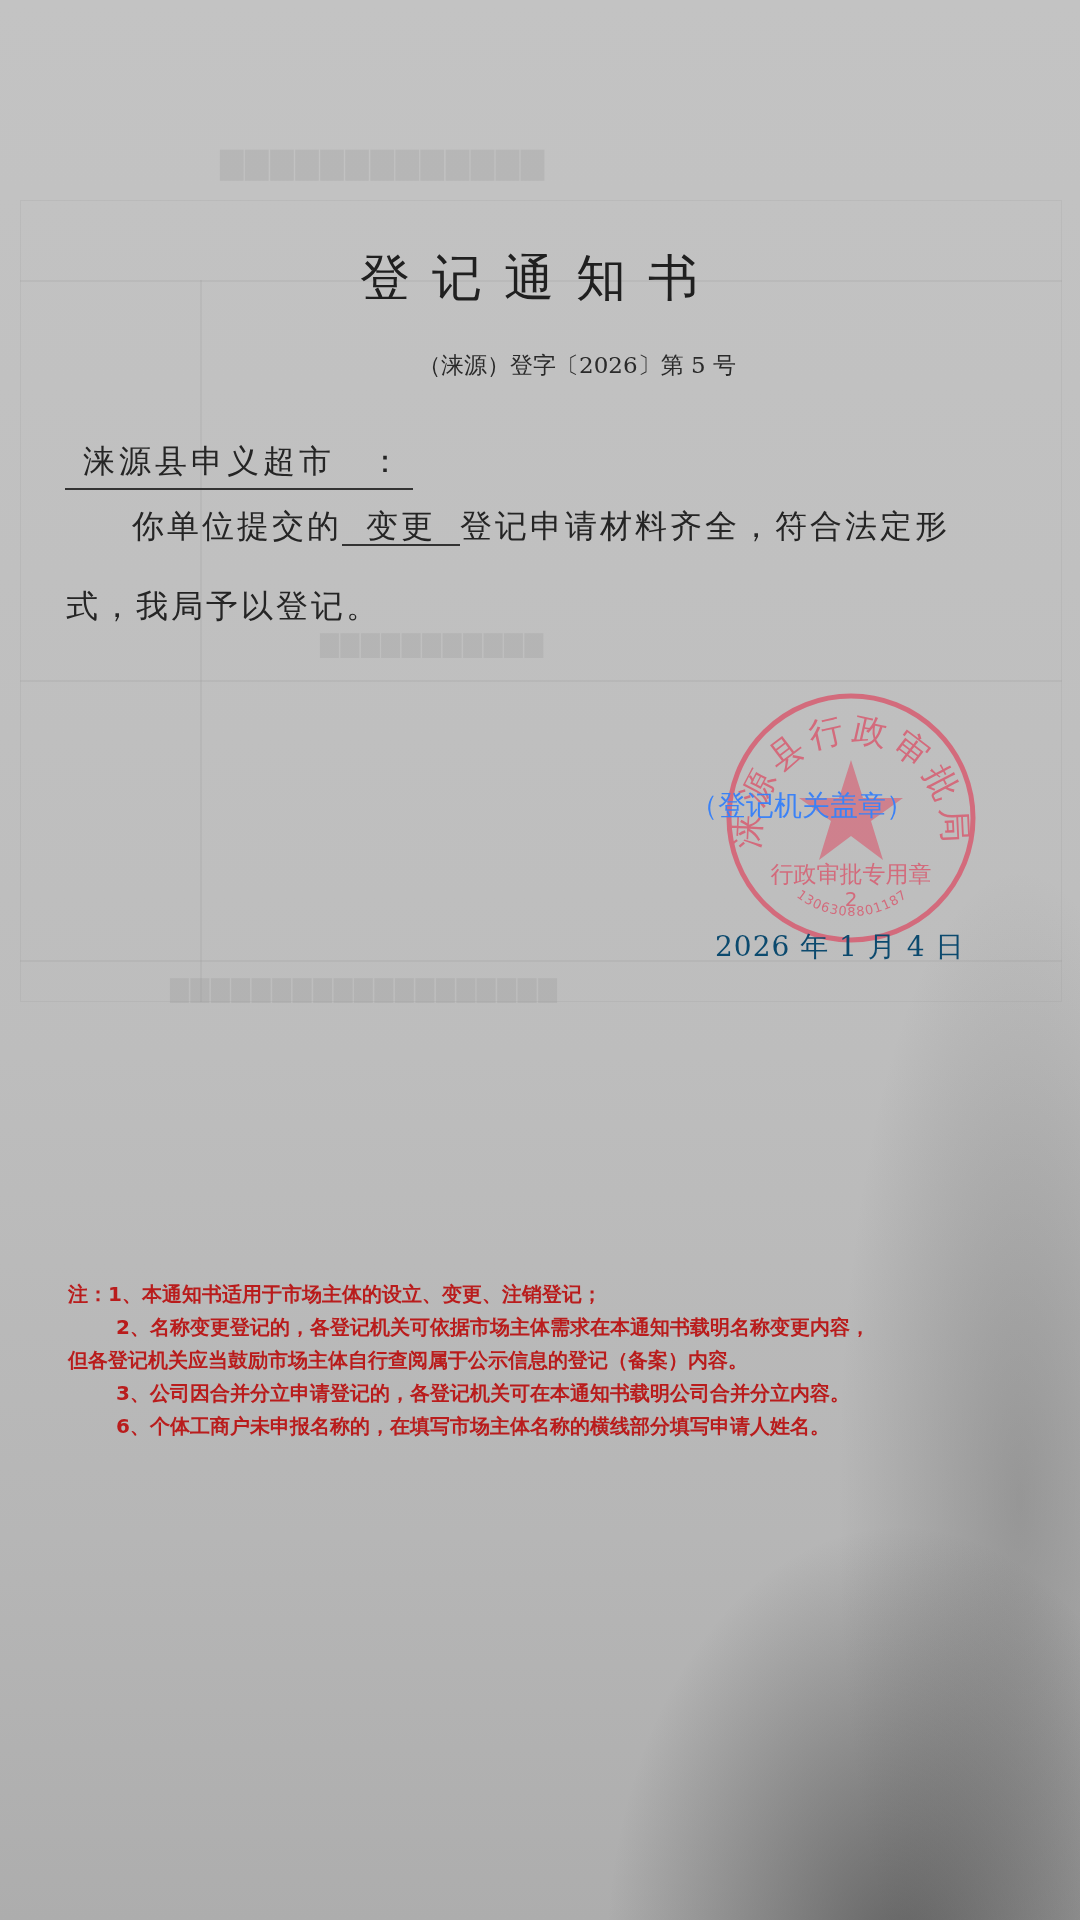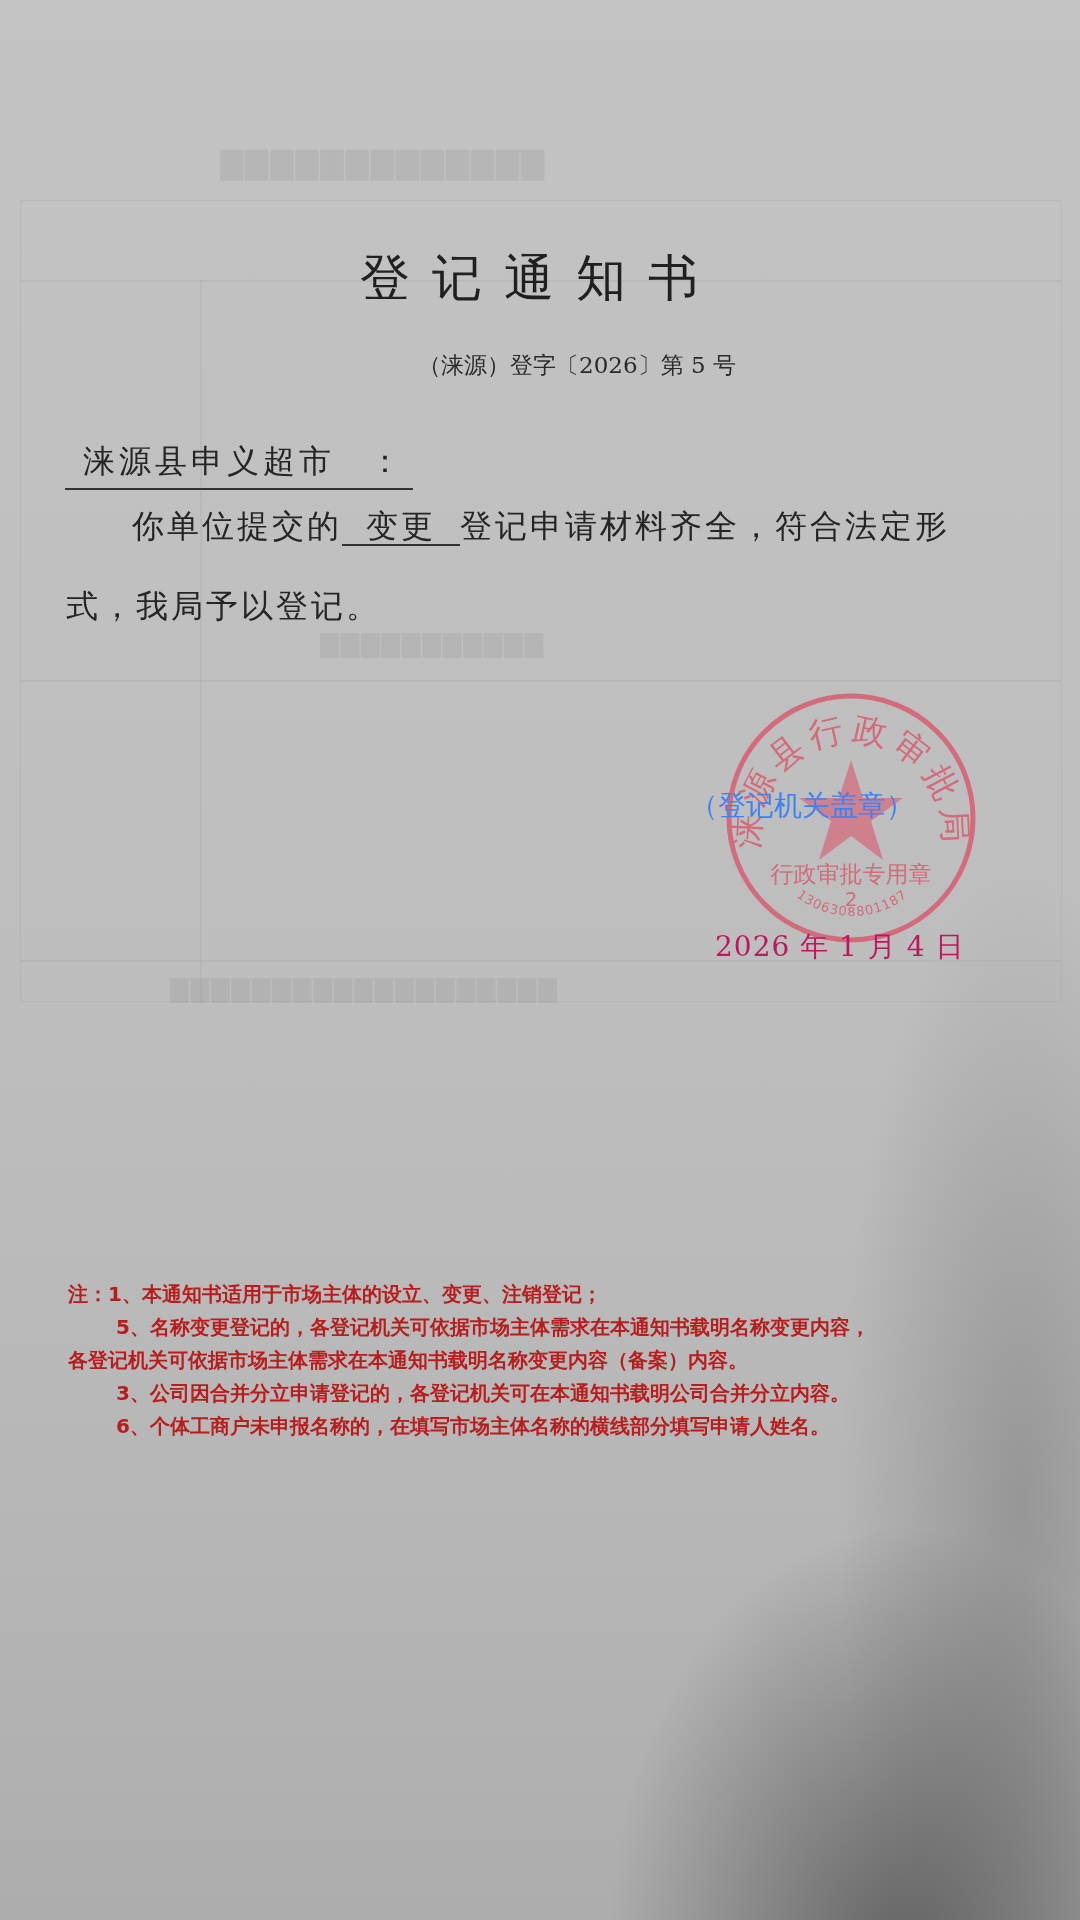--- a/index.html
+++ b/index.html
@@ -108,21 +108,21 @@
     width: 256px;
     height: 256px;
     z-index: 2;
     opacity: 0.78;
   }
   .date {
     position: absolute;
     top: 928px;
     left: 715px;
     font-size: 28px;
-    color: #be185d;
+    color: #0c4a6e;
     z-index: 3;
     letter-spacing: 1px;
   }
   .notes {
     position: absolute;
     top: 1278px;
     left: 68px;
     width: 960px;
     font-size: 20px;
     font-family: "DejaVu Sans", "Liberation Sans", sans-serif;
@@ -177,19 +177,19 @@
       <textPath href="#codeArc" startOffset="50%" text-anchor="middle">1306308801187</textPath>
     </text>
   </svg>
 
   <div class="seal-label">（登记机关盖章）</div>
 
   <div class="date">2026 年 1 月 4 日</div>
 
   <div class="notes">
     <div class="note-line">注：1、本通知书适用于市场主体的设立、变更、注销登记；</div>
-    <div class="note-line note-indent">5、名称变更登记的，各登记机关可依据市场主体需求在本通知书载明名称变更内容，</div>
-    <div class="note-line">各登记机关可依据市场主体需求在本通知书载明名称变更内容（备案）内容。</div>
+    <div class="note-line note-indent">2、名称变更登记的，各登记机关可依据市场主体需求在本通知书载明名称变更内容，</div>
+    <div class="note-line">但各登记机关应当鼓励市场主体自行查阅属于公示信息的登记（备案）内容。</div>
     <div class="note-line note-indent">3、公司因合并分立申请登记的，各登记机关可在本通知书载明公司合并分立内容。</div>
     <div class="note-line note-indent">6、个体工商户未申报名称的，在填写市场主体名称的横线部分填写申请人姓名。</div>
   </div>
 
 </div>
 
 </body></html>

